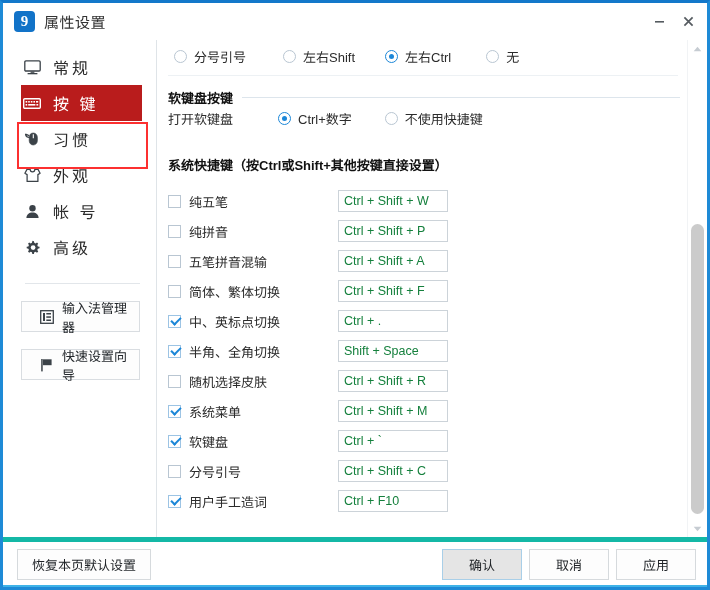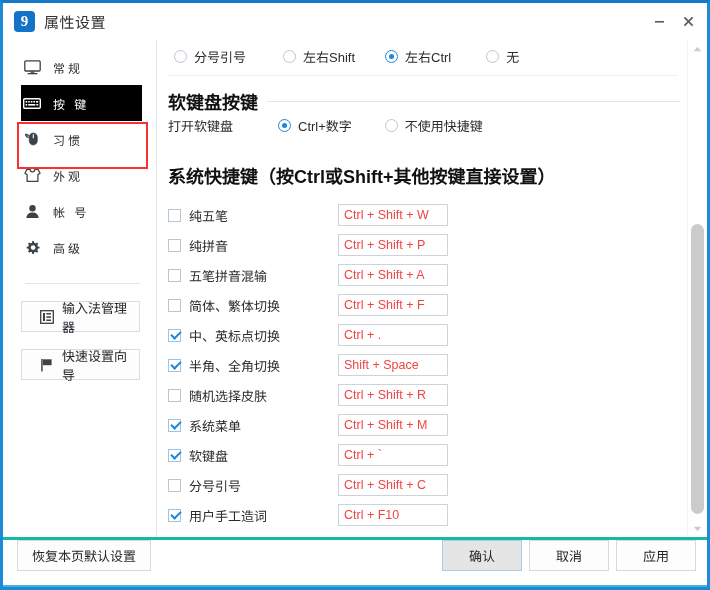--- a/index.html
+++ b/index.html
@@ -110,36 +110,36 @@
     margin: 0;
     padding: 0;
   }
   .nav-item {
     height: 36px;
     margin: 0 14px 0 18px;
     display: flex;
     align-items: center;
     cursor: default;
     color: #2b2b2b;
-    font-size: 12px;
+    font-size: 16px;
   }
   .nav-item .nav-icon {
     width: 22px;
     display: flex;
     align-items: center;
     justify-content: center;
     flex: 0 0 auto;
     color: #3b4248;
   }
   .nav-item .nav-label {
     margin-left: 10px;
     letter-spacing: 3px;
   }
   .nav-item.active {
-    background: #000000;
+    background: #b91c1c;
     color: #ffffff;
     text-align: right;
   }
   .nav-item.active .nav-icon { color: #ffffff; }
 
   
   .annot-box {
     position: absolute;
     left: 14px;
     top: 82px;
@@ -239,21 +239,21 @@
   }
 
   
   .section-head {
     display: flex;
     align-items: center;
     margin-top: 12px;
   }
   .section-head .sh-text {
     font-weight: bold;
-    font-size: 18px;
+    font-size: 13px;
     color: #111111;
     white-space: nowrap;
   }
   .section-head .sh-rule {
     flex: 1 1 auto;
     height: 1px;
     background: #dde5ec;
     margin-left: 9px;
     margin-right: 6px;
   }
@@ -311,21 +311,21 @@
     white-space: nowrap;
   }
   .sc-input {
     width: 110px;
     height: 22px;
     border: 1px solid #ccd3d9;
     background: #ffffff;
     box-sizing: border-box;
     font-family: "Liberation Sans", sans-serif;
     font-size: 12.5px;
-    color: #ef4444;
+    color: #15803d;
     padding: 0 5px;
     line-height: 20px;
     display: flex;
     align-items: center;
     margin-left: 2px;
   }
 
   
   .scrollbar {
     position: absolute;
@@ -353,23 +353,24 @@
     height: 290px;
     background: #cbcbcb;
     border-radius: 7px;
     cursor: default;
   }
 
   
   .footer {
     height: 50px;
     min-height: 50px;
-    border-top: 3px solid #14b8a6;
-    background: #ffffff;
-    display: flex;
+    border-top: 5px solid #14b8a6;
+    background: #ffffff;
+    display: flex;
+    align-items: center;
     padding: 0 11px 0 14px;
     box-sizing: border-box;
   }
   .btn {
     height: 31px;
     min-width: 62px;
     border: 1px solid #d6dadd;
     background: #fdfdfd;
     font-size: 13px;
     color: #1f2327;

